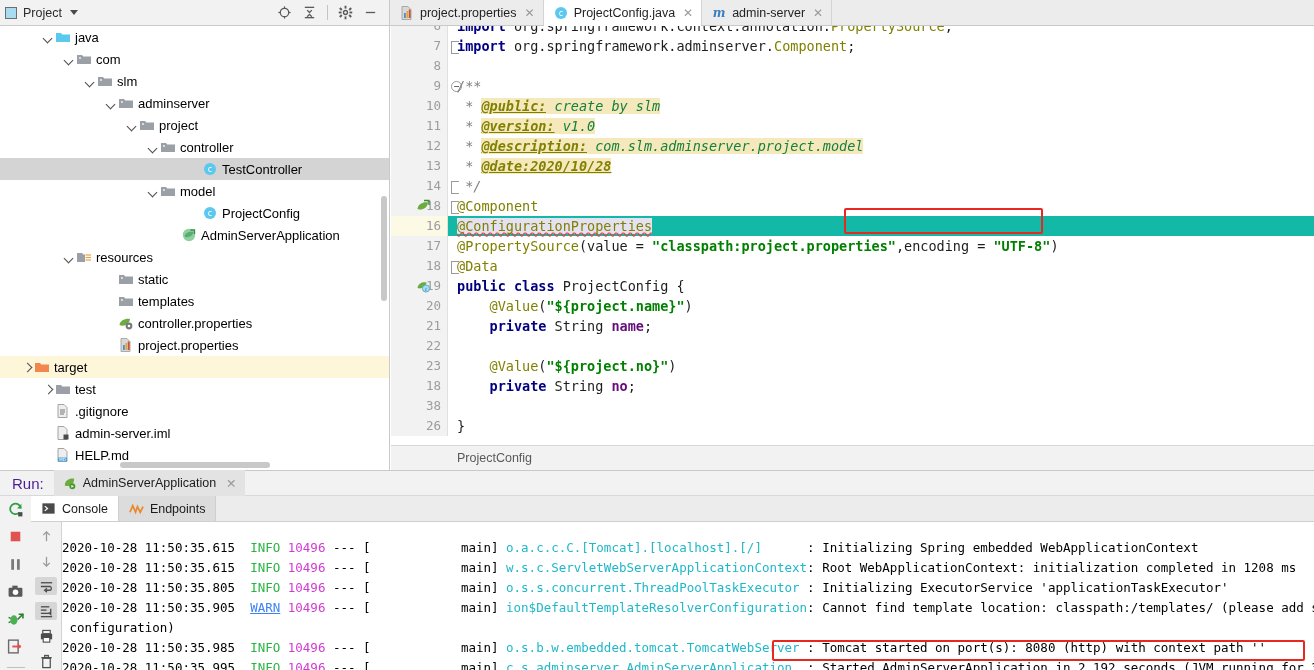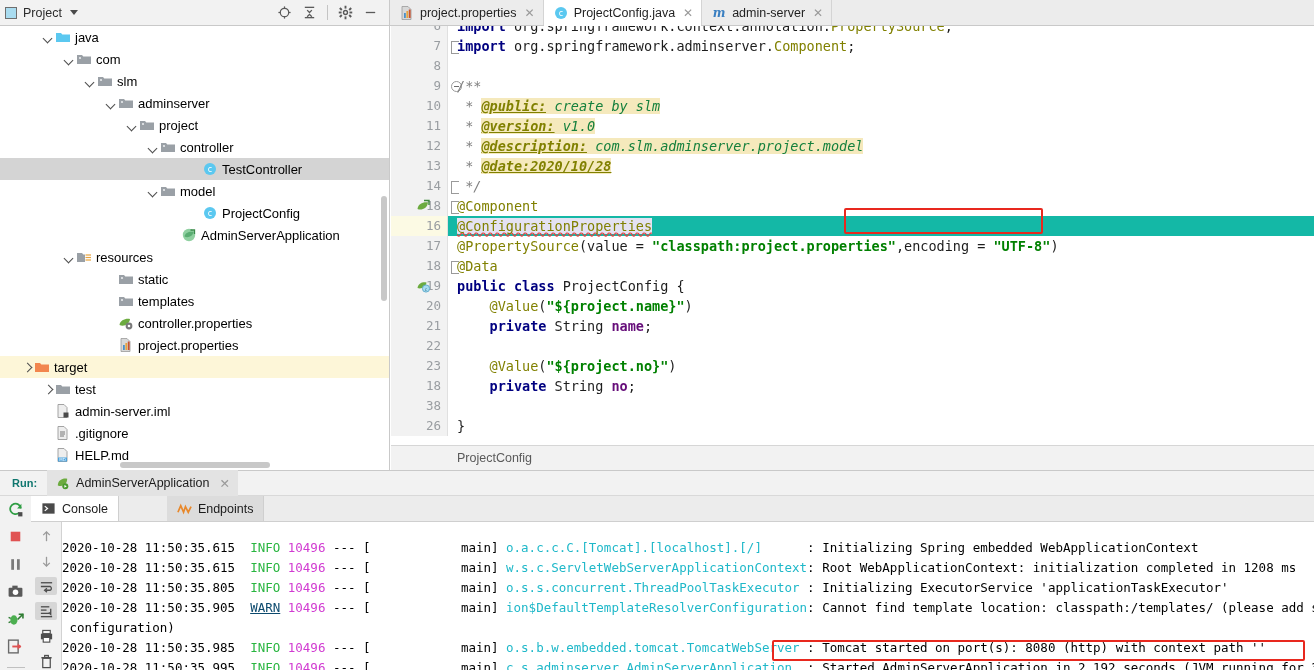--- a/index.html
+++ b/index.html
@@ -119,30 +119,30 @@
     display:flex; align-items:center; padding-left:66px;
     font-size:12.5px; color:#5a5a5a;
   }
 
   
   .run-header {
     position:absolute; left:0; top:470px; width:1314px; height:26px;
     background:#f2f2f2; border-top:1px solid #c9c9c9; border-bottom:1px solid #d9d9d9;
     display:flex; align-items:center;
   }
-  .run-label { padding:0 10px 0 12px; font-size:11px; color:#0f766e;font-weight:bold; }
+  .run-label { padding:0 10px 0 12px; font-size:15px; color:#4c1d95; }
   .run-tab {
     height:26px; display:flex; align-items:center; gap:6px; padding:0 8px;
     background:#e3e3e3; font-size:12.5px; color:#1b1b1b;
   }
   .run-tab .x { color:#9a9a9a; margin-left:4px; }
 
   .run-subtabs {
     position:absolute; left:31px; top:496px; width:1283px; height:26px;
-    background:#ececec; border-bottom:1px solid #cfcfcf; display:flex; align-items:stretch;gap:48px;
+    background:#ececec; border-bottom:1px solid #cfcfcf; display:flex; align-items:stretch;
   }
   .sub-tab { display:flex; align-items:center; gap:5px; padding:0 10px; font-size:12.5px; color:#1b1b1b; }
   .sub-tab.active { background:#ffffff; border-right:1px solid #cfcfcf; }
   .sub-tab.inactive { background:#dcdcdc; border-right:1px solid #cfcfcf; }
 
   .run-sidebar {
     position:absolute; left:0; top:496px; width:31px; height:174px;
     background:#f2f2f2; display:flex; flex-direction:column; align-items:center;
     padding-top:4px; gap:9px;
   }
@@ -156,21 +156,21 @@
 
   .console {
     position:absolute; left:62px; top:522px; width:1252px; height:148px;
     background:#ffffff; overflow:hidden;
     font-family:"DejaVu Sans Mono","Liberation Mono",monospace;
     font-size:12.5px; line-height:20px; white-space:pre;margin-top:16px;
   }
   .log-line { height:20px; }
   .c-ts   { color:#000000; }
   .c-info { color:#29b540; }
-  .c-warn { color:#0c4a6e;text-decoration:underline; }
+  .c-warn { color:#3b82f6;text-decoration:underline; }
   .c-pid  { color:#d13bd1; }
   .c-dash { color:#000000; }
   .c-thr  { color:#000000; }
   .c-cls  { color:#1fb8c9; }
   .c-msg  { color:#000000; }
 
   .sidebar-divider { width:18px; height:1px; background:#c0c0c0; margin:2px 0; }
 </style>
 </head>
 <body>
@@ -414,36 +414,36 @@
           <span class="tico"><svg width="16" height="16" viewBox="0 0 16 16">
               <path d="M1 4 h5 l1.3 1.6 H15 V13 H1 Z" fill="#9aa0a6"></path>
             </svg></span>
           <span class="tlabel">test</span>
         </div>
         <div class="tree-row">
           <span style="display: inline-block; width: 42px; flex: 0 0 auto;"></span>
           <span class="arrow "></span>
           <span class="tico"><svg width="16" height="16" viewBox="0 0 16 16">
               <path d="M3 1.5 h6 l3 3 V14.5 H3 Z" fill="#eee" stroke="#9a9a9a" stroke-width="0.9"></path>
-              <rect x="8.5" y="9.5" width="5" height="5" fill="#4a4a4a"></rect>
-            </svg></span>
-          <span class="tlabel">admin-server.iml</span>
-        </div>
-        <div class="tree-row">
-          <span style="display: inline-block; width: 42px; flex: 0 0 auto;"></span>
-          <span class="arrow "></span>
-          <span class="tico"><svg width="16" height="16" viewBox="0 0 16 16">
-              <path d="M3 1.5 h6 l3 3 V14.5 H3 Z" fill="#eee" stroke="#9a9a9a" stroke-width="0.9"></path>
               <g stroke="#6a6a6a" stroke-width="0.9">
                 <line x1="5" y1="7" x2="10" y2="7"></line>
                 <line x1="5" y1="9" x2="10" y2="9"></line>
                 <line x1="5" y1="11" x2="9" y2="11"></line>
               </g>
             </svg></span>
           <span class="tlabel">.gitignore</span>
+        </div>
+        <div class="tree-row">
+          <span style="display: inline-block; width: 42px; flex: 0 0 auto;"></span>
+          <span class="arrow "></span>
+          <span class="tico"><svg width="16" height="16" viewBox="0 0 16 16">
+              <path d="M3 1.5 h6 l3 3 V14.5 H3 Z" fill="#eee" stroke="#9a9a9a" stroke-width="0.9"></path>
+              <rect x="8.5" y="9.5" width="5" height="5" fill="#4a4a4a"></rect>
+            </svg></span>
+          <span class="tlabel">admin-server.iml</span>
         </div>
         <div class="tree-row">
           <span style="display: inline-block; width: 42px; flex: 0 0 auto;"></span>
           <span class="arrow "></span>
           <span class="tico"><svg width="16" height="16" viewBox="0 0 16 16">
               <path d="M3 1.5 h6 l3 3 V14.5 H3 Z" fill="#eee" stroke="#9a9a9a" stroke-width="0.9"></path>
               <rect x="3" y="10.5" width="9" height="4" fill="#4aa3df"></rect>
               <text x="7.5" y="13.8" font-size="4" fill="#fff" text-anchor="middle" font-family="DejaVu Sans">MD</text>
             </svg></span>
           <span class="tlabel">HELP.md</span>

